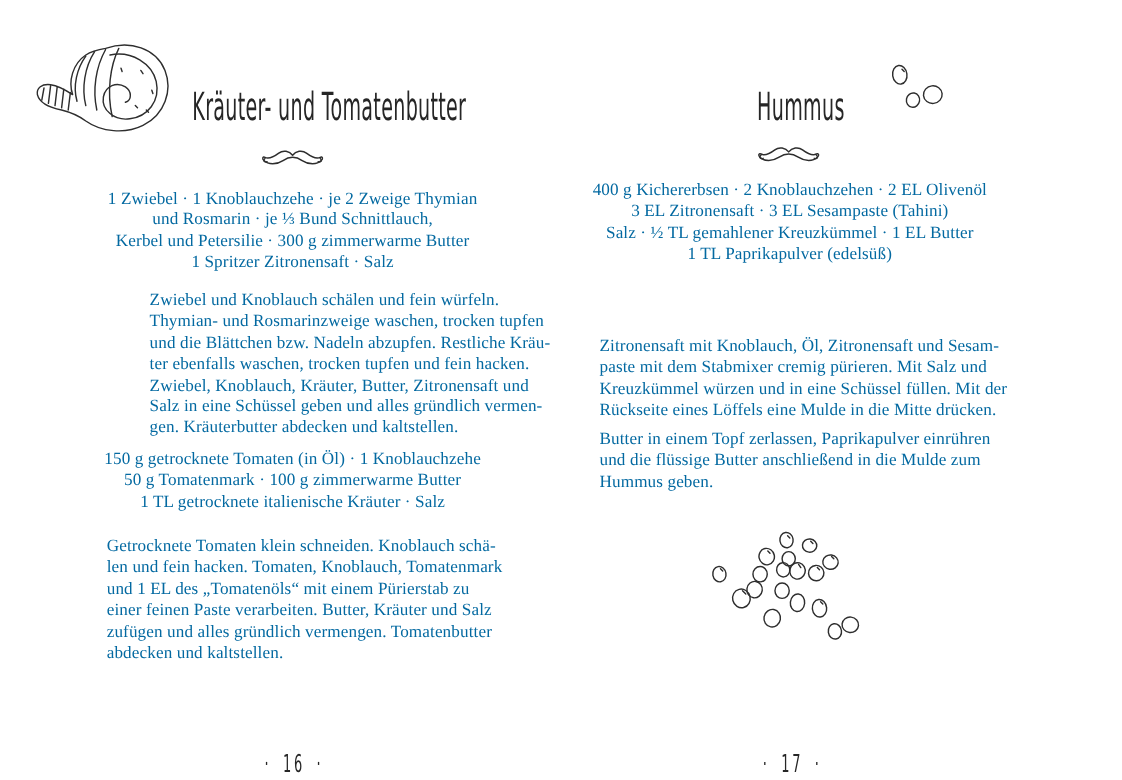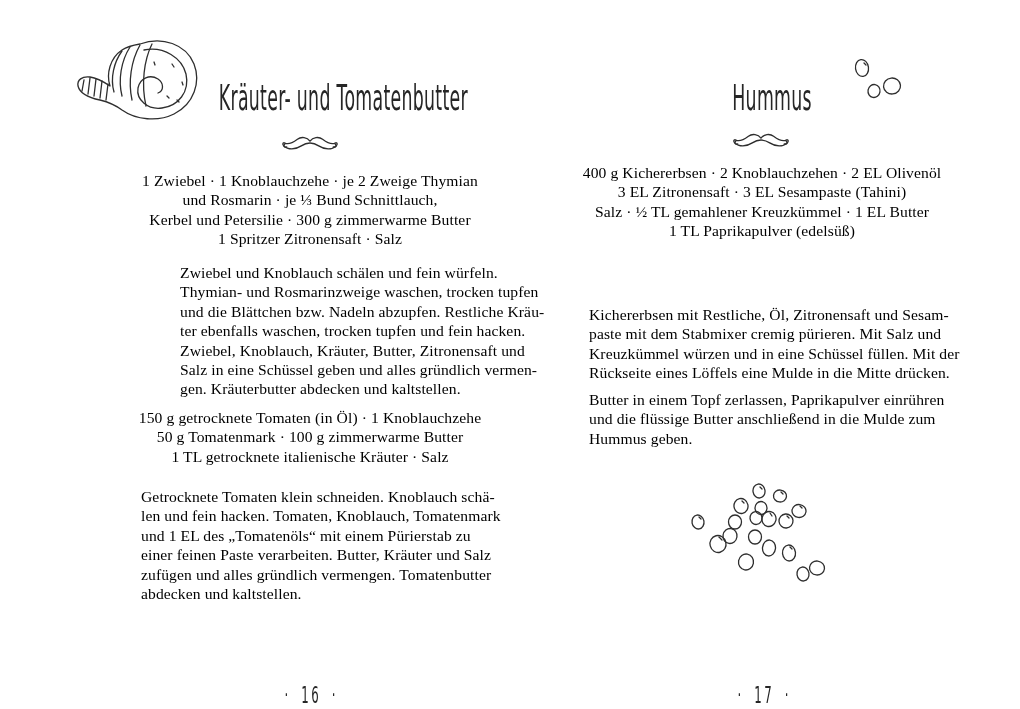--- a/index.html
+++ b/index.html
@@ -1,24 +1,24 @@
 <!DOCTYPE html>
 <html><head>
 <meta charset="utf-8">
 <style>
   html,body{margin:0;padding:0;}
   body{
     width:1020px;height:709px;background:#ffffff;
     font-family:"Liberation Serif",serif;color:#1d1d1d;
     position:relative;overflow:hidden;
   }
-  .abs{position:absolute;padding-left:44px;}
+  .abs{position:absolute;}
   .body-text{
     font-size:15.6px;line-height:19.4px;white-space:pre;
-    color:#000000;letter-spacing:0.1px;
+    color:#0369a1;letter-spacing:0.1px;
   }
   .centered{text-align:center;}
   .hand{font-family:"DejaVu Sans",sans-serif;color:#262626;}
   .title-wrap{text-align:center;}
   .title-inner{
     display:inline-block;transform:scale(0.56,1.14);transform-origin:50% 55%;
     font-size:31px;font-weight:400;letter-spacing:0.5px;white-space:nowrap;
   }
   .pagenum-wrap{text-align:center;margin-top:43px;}
   .pagenum-inner{
@@ -113,21 +113,21 @@
       <path class="sketch" d="M56,10 C58,12 57,14 54,13"></path>
     </svg>
   </div>
 
   <div class="abs body-text centered" style="left:18px;top:163px;width:380px;">400 g Kichererbsen · 2 Knoblauchzehen · 2 EL Olivenöl
 3 EL Zitronensaft · 3 EL Sesampaste (Tahini)
 Salz · ½ TL gemahlener Kreuzkümmel · 1 EL Butter
 1 TL Paprikapulver (edelsüß)</div>
 
 
-  <div class="abs body-text" style="left:35px;top:305px;">Kichererbsen mit Restliche, Öl, Zitronensaft und Sesam-
+  <div class="abs body-text" style="left:35px;top:305px;">Zitronensaft mit Knoblauch, Öl, Zitronensaft und Sesam-
 paste mit dem Stabmixer cremig pürieren. Mit Salz und
 Kreuzkümmel würzen und in eine Schüssel füllen. Mit der
 Rückseite eines Löffels eine Mulde in die Mitte drücken.</div>
 
   <div class="abs body-text" style="left:35px;top:390px;">Butter in einem Topf zerlassen, Paprikapulver einrühren
 und die flüssige Butter anschließend in die Mulde zum
 Hummus geben.</div>
 
   <div class="abs" style="left:130px;top:478px;width:150px;height:110px;">
     <svg width="150" height="110" viewBox="0 0 150 110">

